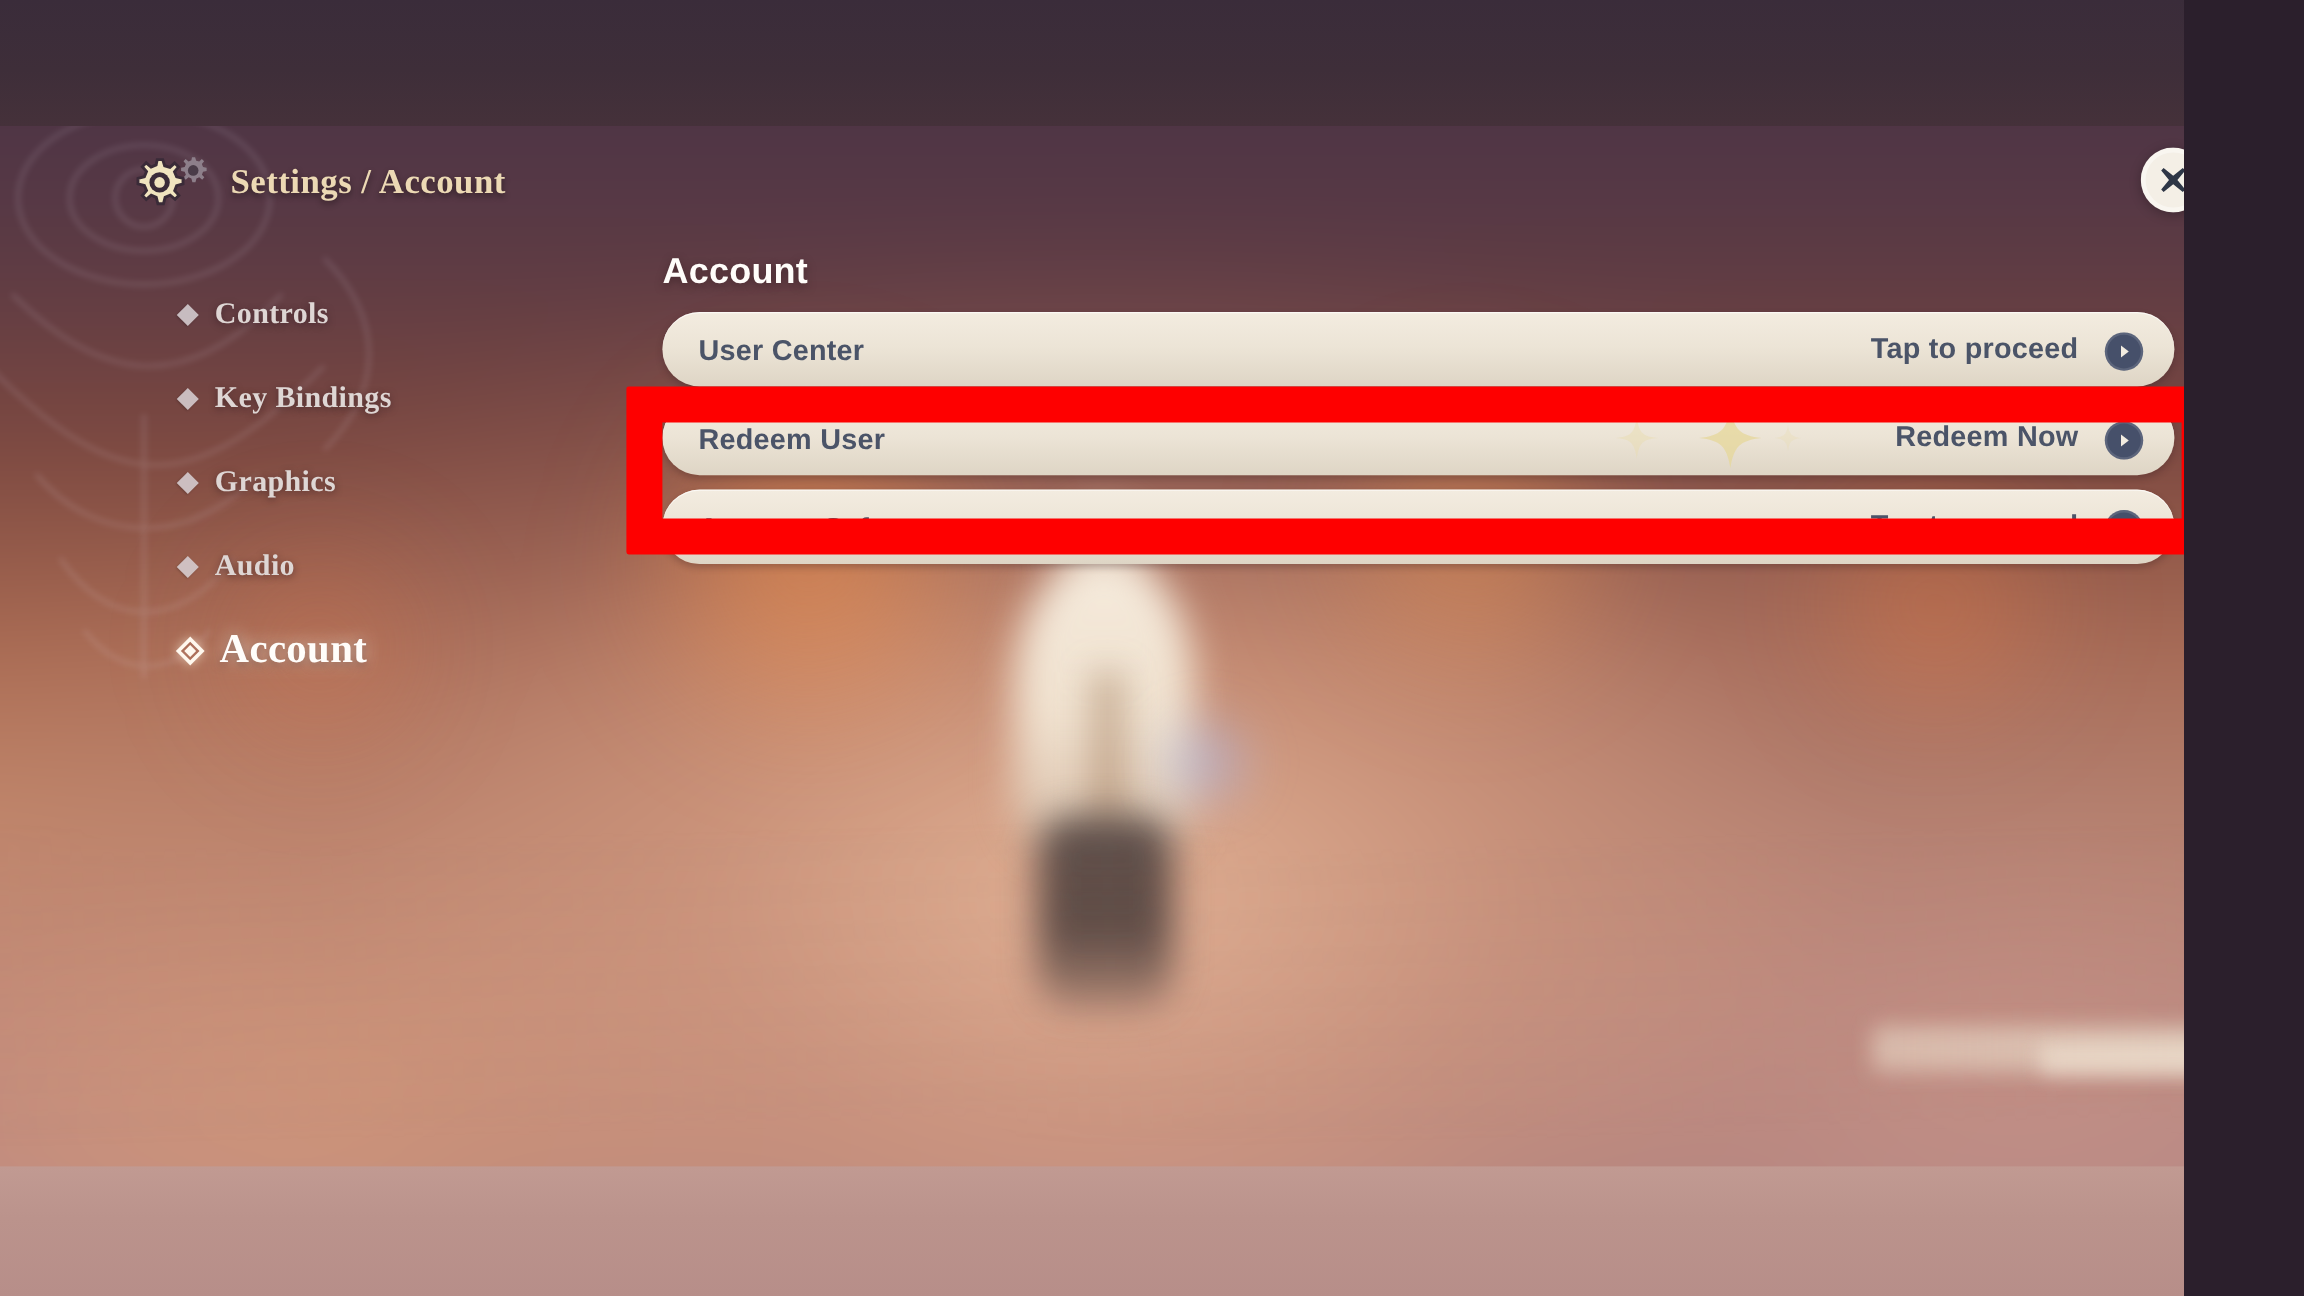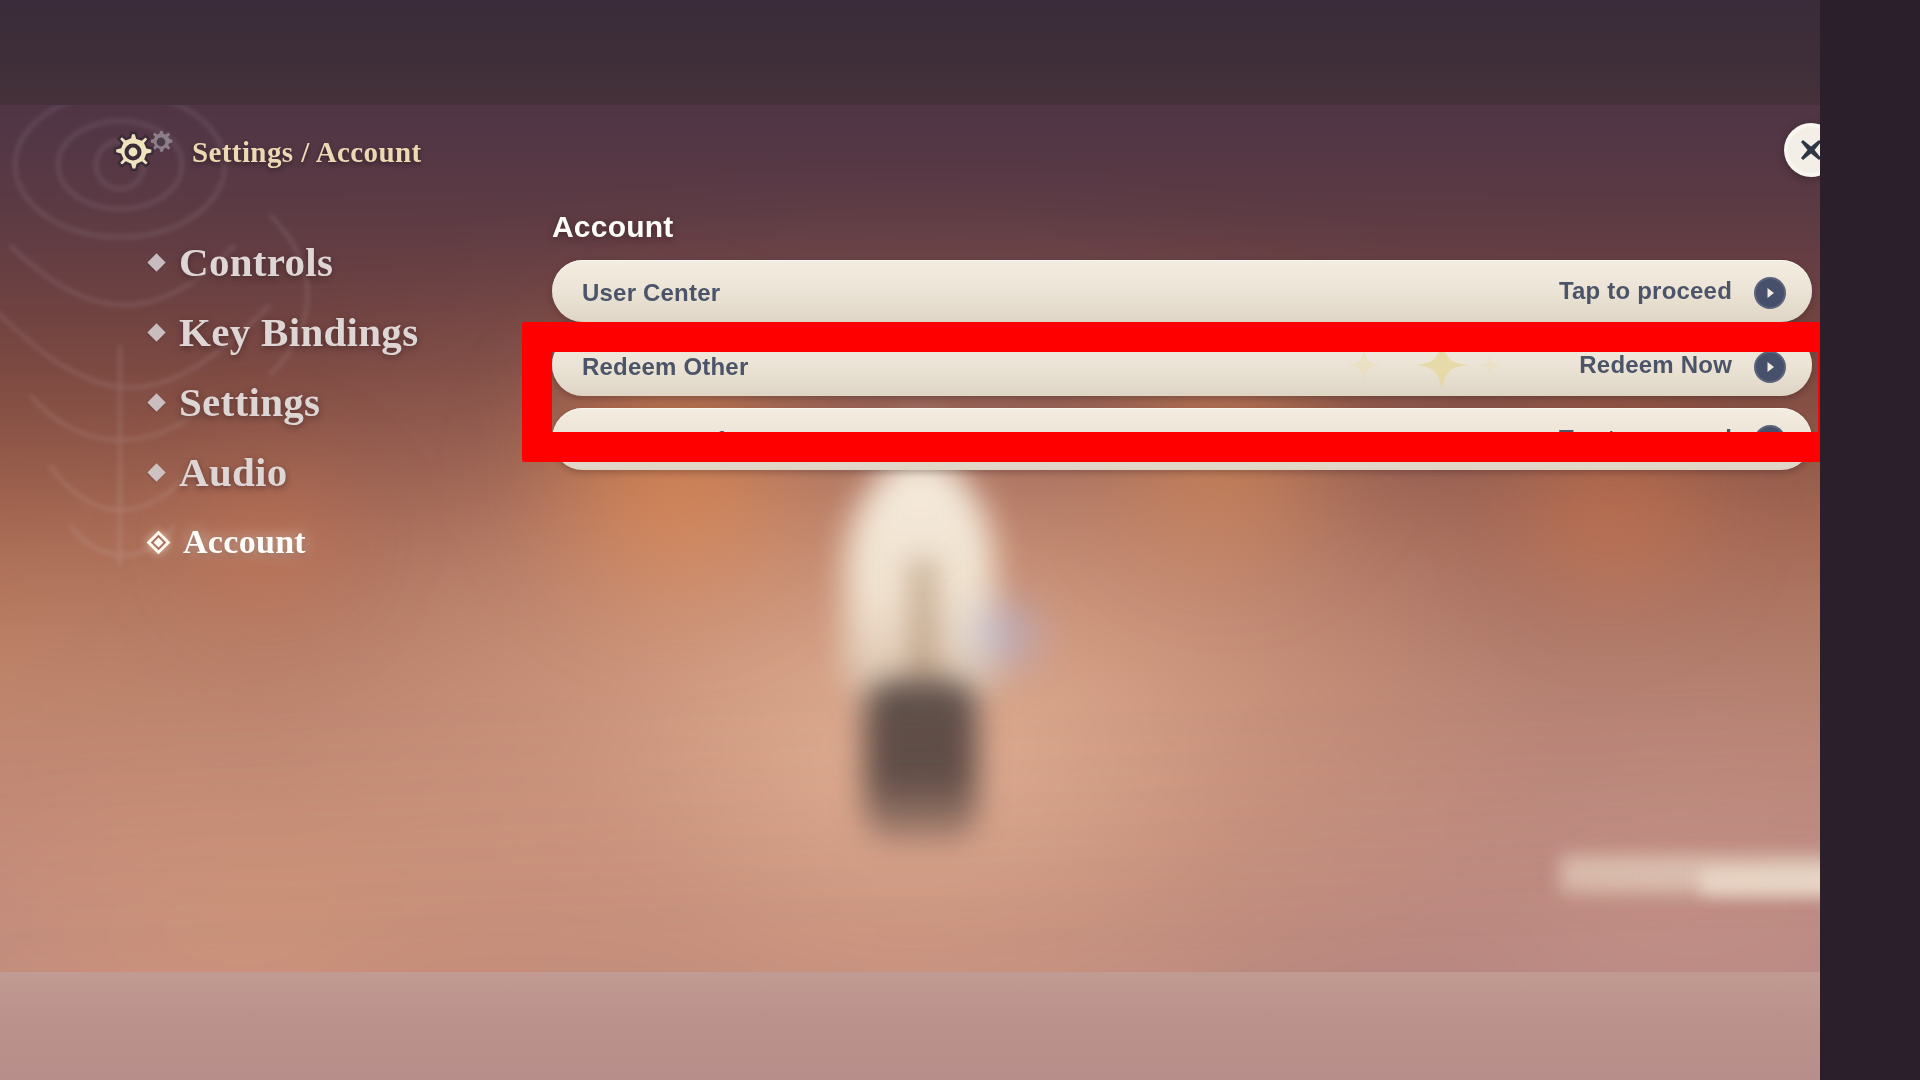--- a/index.html
+++ b/index.html
@@ -191,21 +191,21 @@
   .nav-diamond {
     width: 13px; height: 13px;
     background: #d9d2d6;
     transform: rotate(45deg);
     flex: 0 0 auto;
     opacity: 0.85;
     box-shadow: 0 1px 2px rgba(0,0,0,0.25);
   }
   .nav-label {
     font-family: "Liberation Serif", serif;
-    font-size: 41px;
+    font-size: 25px;
     font-weight: 700;
     color: #ded6d4;
     letter-spacing: 0.3px;
     text-shadow: 0 2px 6px rgba(40,20,25,0.5);
     white-space: nowrap;
   }
   .nav-item.active .nav-label {
     color: #fffdfa;
     font-size: 34px;
     text-shadow: 0 0 14px rgba(255,245,230,0.75), 0 2px 7px rgba(60,30,30,0.55);
@@ -365,21 +365,21 @@
         <span class="nav-label">Controls</span>
       </div>
 
       <div class="nav-item">
         <span class="nav-diamond"></span>
         <span class="nav-label">Key Bindings</span>
       </div>
 
       <div class="nav-item">
         <span class="nav-diamond"></span>
-        <span class="nav-label">Settings</span>
+        <span class="nav-label">Graphics</span>
       </div>
 
       <div class="nav-item">
         <span class="nav-diamond"></span>
         <span class="nav-label">Audio</span>
       </div>
 
 
 
       <div class="nav-item active">
@@ -406,21 +406,21 @@
             </span>
           </span>
         </div>
 
         <div class="setting-row">
           <svg class="sparkles" viewBox="0 0 220 62">
             <path d="M150 6 C153 24 158 29 176 31 C158 33 153 38 150 56 C147 38 142 33 124 31 C142 29 147 24 150 6 Z" fill="#e5d79a" opacity="0.75"></path>
             <path d="M72 14 C74 27 77 30 90 31 C77 32 74 35 72 48 C70 35 67 32 54 31 C67 30 70 27 72 14 Z" fill="#e8dcac" opacity="0.45"></path>
             <path d="M198 20 C199 28 201 30 209 31 C201 32 199 34 198 42 C197 34 195 32 187 31 C195 30 197 28 198 20 Z" fill="#e8dcac" opacity="0.3"></path>
           </svg>
-          <span class="row-label">Redeem Other</span>
+          <span class="row-label">Redeem User</span>
           <span class="row-right">
             <span class="row-action">Redeem Now</span>
             <span class="arrow-btn">
               <svg width="16" height="16" viewBox="0 0 16 16">
                   <path d="M5.5 3 L12 8 L5.5 13 Z" fill="#f2ece0"></path>
                 </svg>
             </span>
           </span>
         </div>
 

